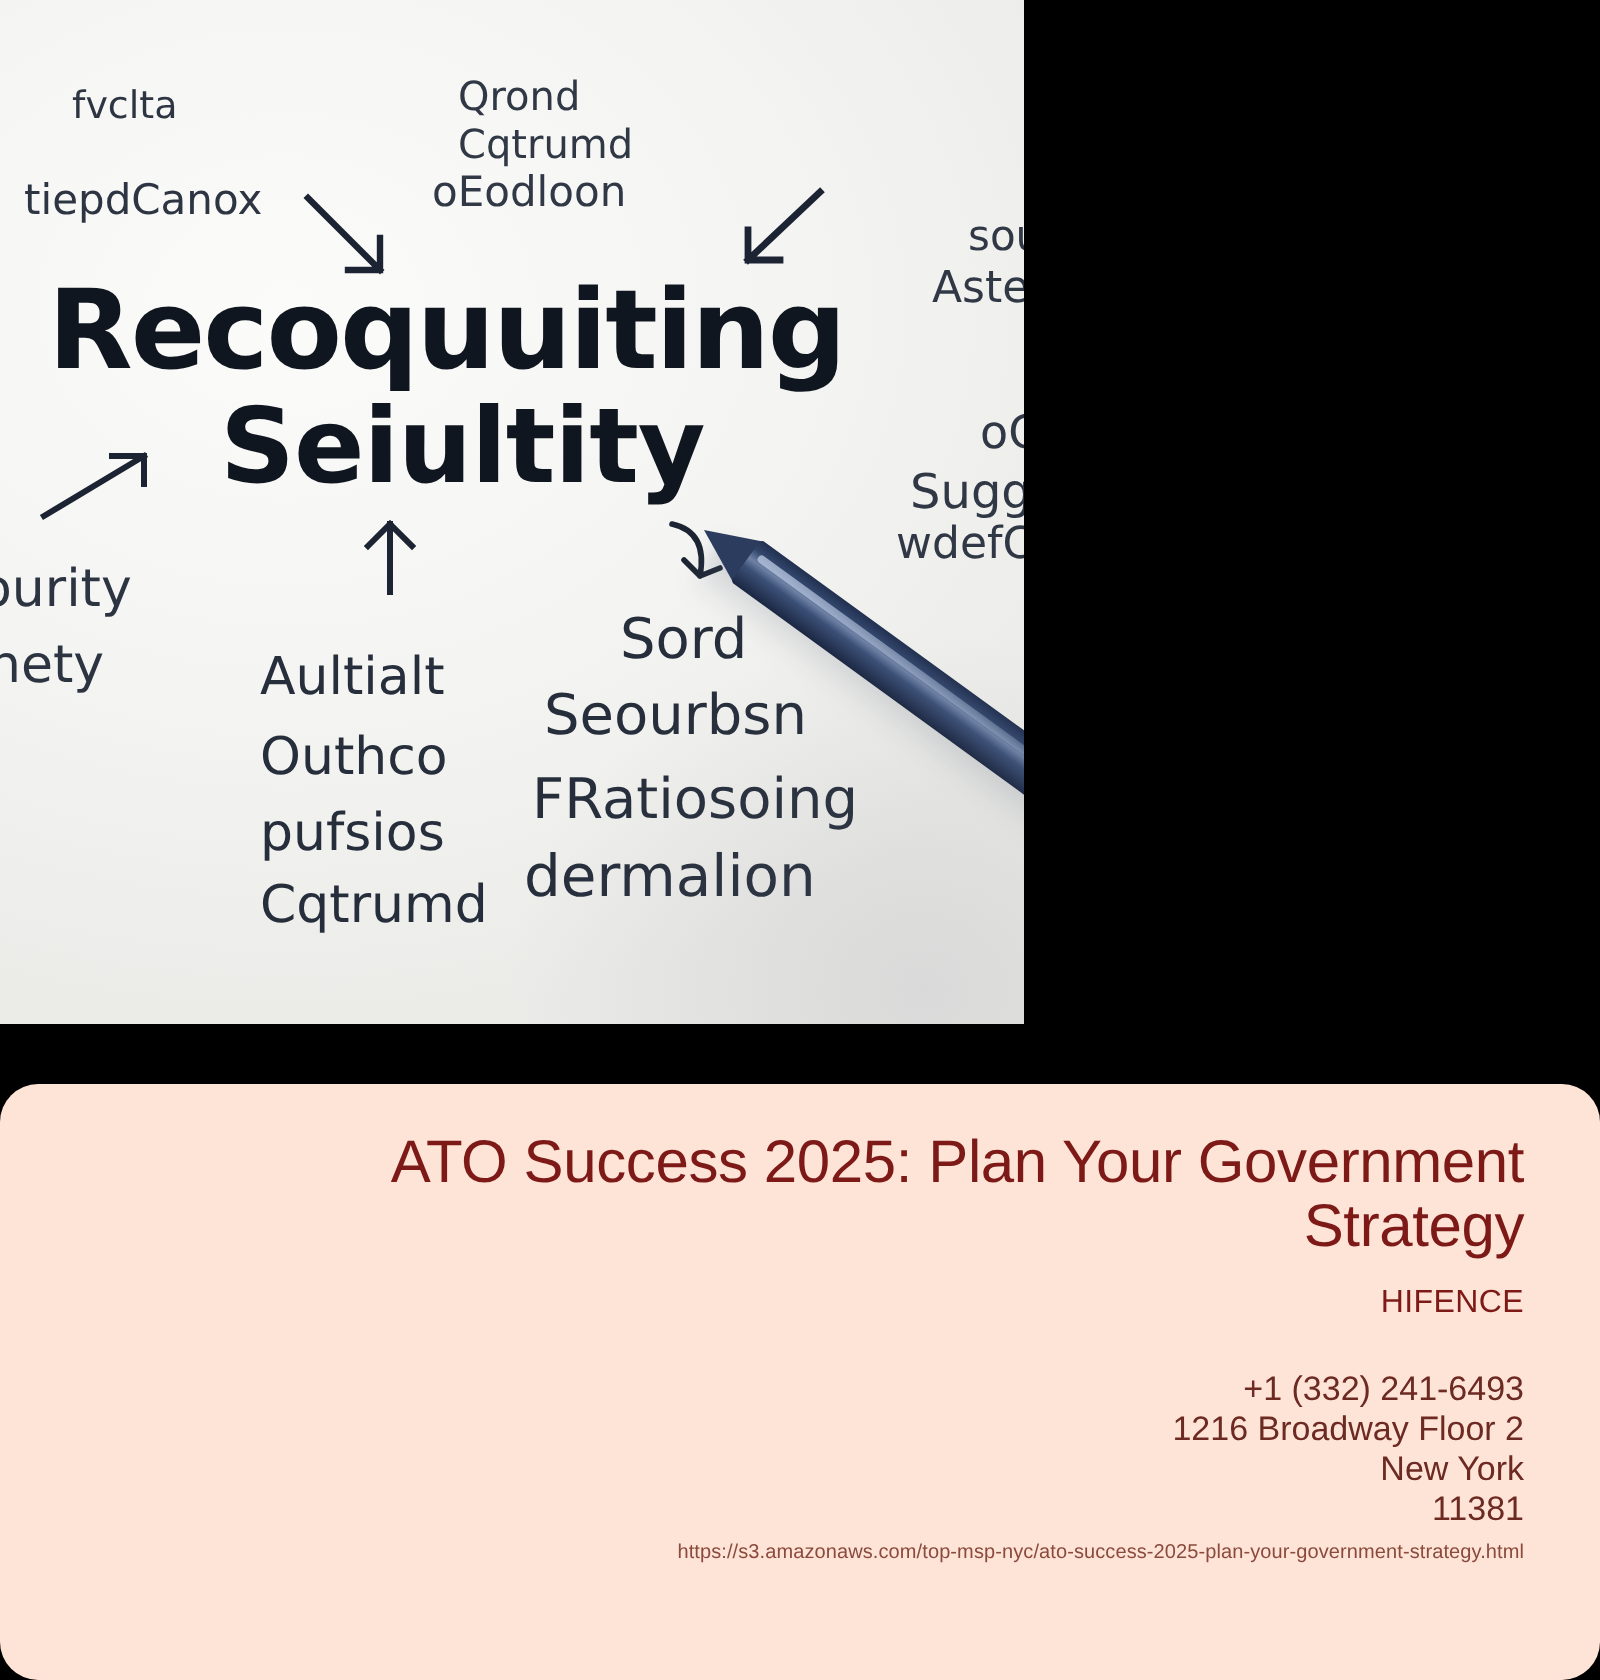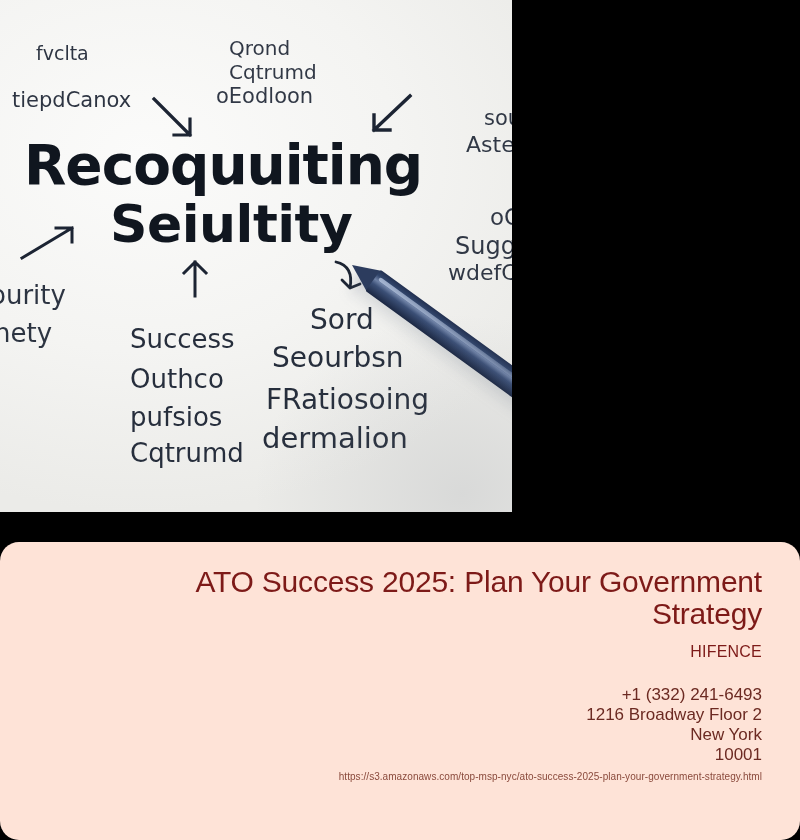--- a/index.html
+++ b/index.html
@@ -257,21 +257,21 @@
       <div class="ink w-rm1">oC</div>
       <div class="ink w-rm2">Suggork</div>
       <div class="ink w-rm3">wdefC</div>
 
       <div class="ink w-head1">Recoquuiting</div>
       <div class="ink w-head2">Seiultity</div>
 
       <div class="ink w-le1">ourity</div>
       <div class="ink w-le2">nety</div>
 
-      <div class="ink w-ml1">Success</div>
+      <div class="ink w-ml1">Aultialt</div>
       <div class="ink w-ml2">Outhco</div>
       <div class="ink w-ml3">pufsios</div>
       <div class="ink w-ml4">Cqtrumd</div>
 
       <div class="ink w-mr1">Sord</div>
       <div class="ink w-mr2">Seourbsn</div>
       <div class="ink w-mr3">FRatiosoing</div>
       <div class="ink w-mr4">dermalion</div>
 
       <svg class="arrow arrow-a" viewBox="0 0 50 50">
@@ -305,20 +305,20 @@
   <div class="content">
 
     <h1 class="card-title">ATO Success 2025: Plan Your Government Strategy</h1>
 
     <div class="card-subtitle">HIFENCE</div>
 
     <div class="contact-block">
       <div class="contact-line">+1 (332) 241-6493</div>
       <div class="contact-line">1216 Broadway Floor 2</div>
       <div class="contact-line">New York</div>
-      <div class="contact-line">10001</div>
+      <div class="contact-line">11381</div>
     </div>
 
     <div class="card-url">https://s3.amazonaws.com/top-msp-nyc/ato-success-2025-plan-your-government-strategy.html</div>
 
   </div>
 
 </div>
 
 </body></html>

